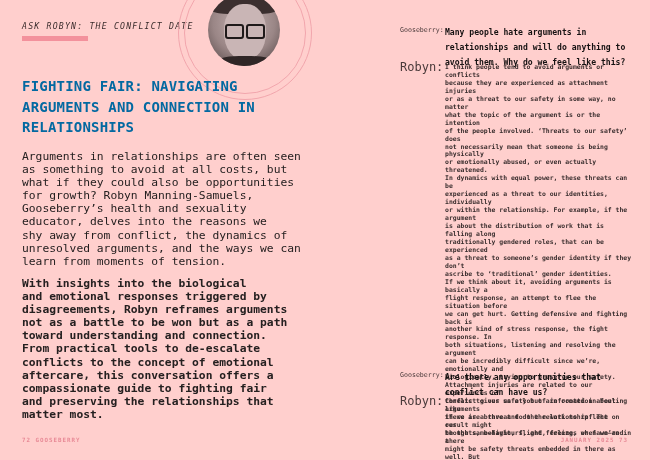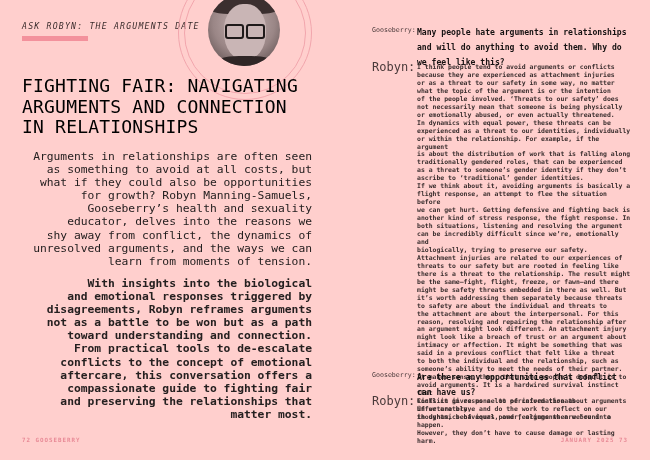--- a/index.html
+++ b/index.html
@@ -49,63 +49,63 @@
   }
   .portrait .lens.l { left: 17px; }
   .portrait .lens.r { left: 38px; }
   .portrait .shirt {
     position: absolute; left: 6px; top: 62px; width: 62px; height: 20px;
     background: #2f2626; border-radius: 40% 40% 0 0;
   }
 
   .headline {
     position: absolute; left: 22px; top: 76px; width: 280px;
-    font-family: "DejaVu Sans Mono", monospace; font-weight: normal;
-    font-size: 18px; line-height: 20.5px; letter-spacing: 0.2px;
-    color: #000000; margin: 0;
+    font-family: "DejaVu Sans Mono", monospace; font-weight: bold;
+    font-size: 14px; line-height: 20.5px; letter-spacing: 0.2px;
+    color: #0369a1; margin: 0;
   }
   .intro {
     position: absolute; left: 22px; width: 290px;
     font-size: 11.3px; line-height: 13.1px; color: #252020;
-    white-space: pre-line; margin: 0; text-align: right;
+    white-space: pre-line; margin: 0;
   }
   .intro.p1 { top: 150px; }
   .intro.p2 { top: 277px; font-weight: bold; }
 
   .footer {
     position: absolute; top: 437px; font-size: 5.8px; letter-spacing: 1px;
     color: #e88a96; font-weight: bold;
   }
   .footer.left { left: 22px; }
   .footer.right { right: 22px; }
 
   
   .qa { position: absolute; left: 372px; width: 262px; }
-  .qa-row { display: flex; }
+  .qa-row { display: flex; margin-left: 28px; }
   .qa-label {
     width: 45px; flex: 0 0 45px;
     font-size: 12px; line-height: 7.9px; color: #4a3a3a;
   }
   .qa-text { flex: 1; font-weight: bold; }
   .q-text {
     font-weight: bold; font-size: 8.1px; line-height: 15px; color: #161212;
   }
   .a-text {
     font-size: 6.45px; line-height: 7.95px; color: #3a2e2e;
     white-space: pre-line;
   }
   .qa-label.q { font-size: 6.6px; line-height: 10.6px; }
 </style>
 </head>
 <body>
 
 <div class="spread">
 
   <section>
-    <div class="kicker">ASK ROBYN: THE ARGUMENTS DATE</div>
+    <div class="kicker">ASK ROBYN: THE CONFLICT DATE</div>
     <div class="kicker-bar"></div>
 
     <div class="portrait-wrap">
       <div class="ring r1"></div>
       <div class="ring r2"></div>
       <div class="portrait" title="portrait of Robyn Manning-Samuels">
         <div class="hair"></div>
         <div class="face"></div>
         <div class="lens l"></div>
         <div class="lens r"></div>

